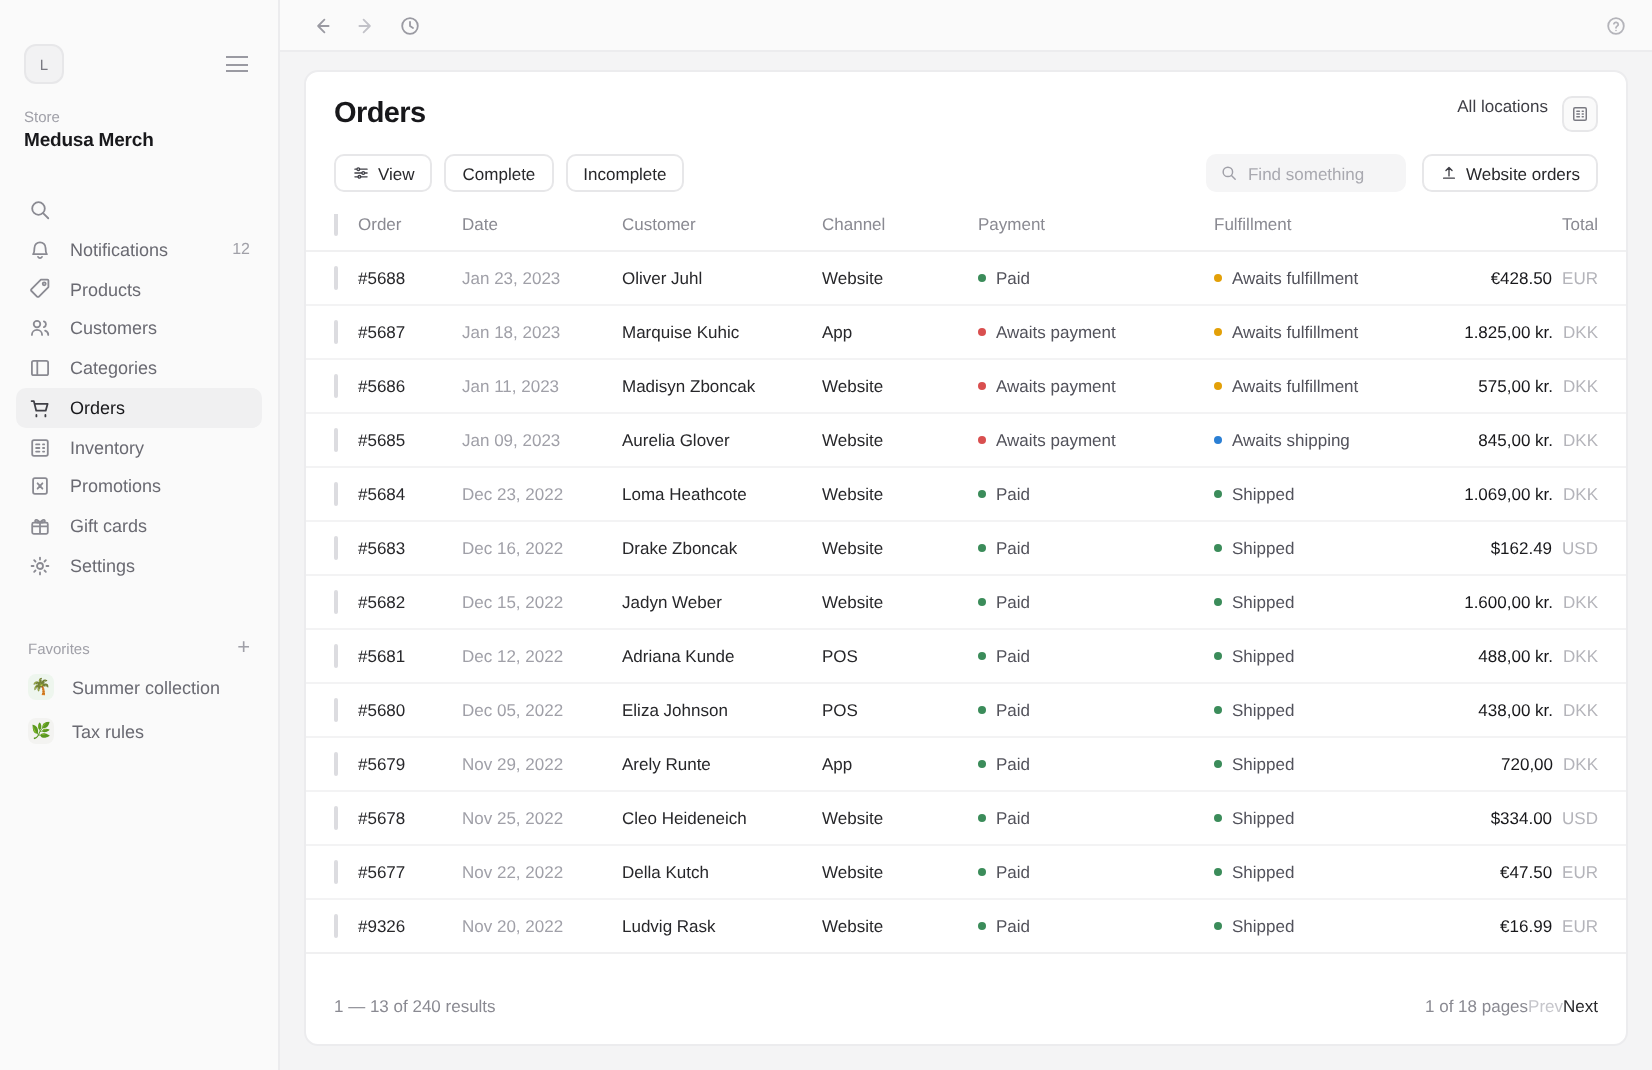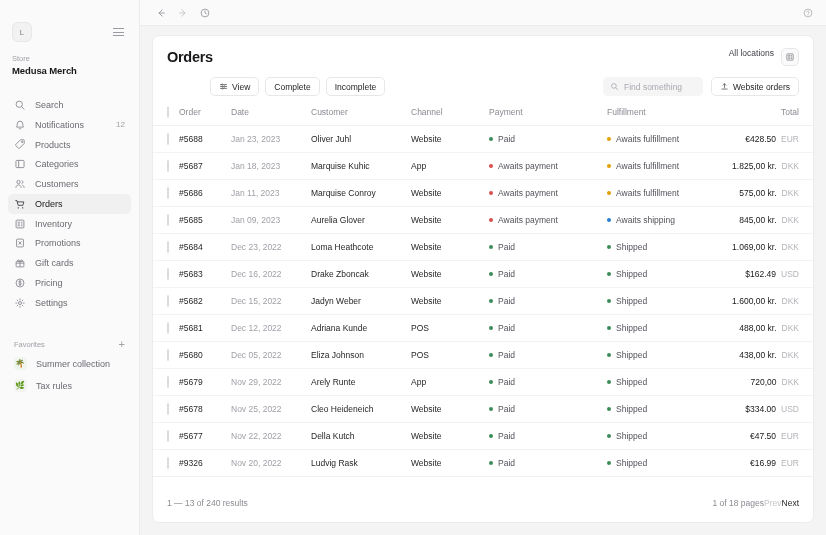--- a/index.html
+++ b/index.html
@@ -97,21 +97,21 @@
   .icon-btn {
     width: 18px; height: 18px; border: 1px solid #e7e7e9; border-radius: 5px;
     background: #fafafa; display: flex; align-items: center; justify-content: center; cursor: pointer;
   }
   .icon-btn svg { width: 10px; height: 10px; display: block; }
 
   .tool-row {
     display: flex; align-items: center; justify-content: space-between;
     padding: 11px 14px 11px 14px;
   }
-  .tool-left { display: flex; align-items: center; gap: 6px; margin-left: 43px; }
+  .tool-left { display: flex; align-items: center; gap: 6px; }
   .tool-right { display: flex; align-items: center; gap: 8px; }
   .pill {
     height: 19px; border: 1px solid #e7e7e9; border-radius: 5px; background: #fff;
     display: inline-flex; align-items: center; gap: 4px;
     padding: 0 8px; font-size: 8.5px; color: #27272a; cursor: pointer; white-space: nowrap;
   }
   .pill svg { width: 9px; height: 9px; display:block; }
   .search-box {
     height: 19px; width: 100px; border-radius: 5px; background: #f5f5f6;
     display: flex; align-items: center; gap: 5px; padding: 0 7px;
@@ -187,60 +187,59 @@
     </div>
 
     <nav class="nav">
       <div class="nav-item nav-row">
         <span class="ico">
             <svg viewBox="0 0 16 16" fill="none" stroke="#8a8a92" stroke-width="1.2">
               <circle cx="7" cy="7" r="4.2"></circle>
               <path d="M10.2 10.2 13.5 13.5" stroke-linecap="round"></path>
             </svg>
           </span>
-        <span class="nav-label">Search</span>
       </div>
       <div class="nav-item nav-row">
         <span class="ico">
             <svg viewBox="0 0 16 16" fill="none" stroke="#8a8a92" stroke-width="1.2">
               <path d="M4.3 6.6a3.7 3.7 0 0 1 7.4 0c0 3 .9 4.2.9 4.2H3.4s.9-1.2.9-4.2Z" stroke-linejoin="round"></path>
               <path d="M6.7 12.6a1.5 1.5 0 0 0 2.6 0" stroke-linecap="round"></path>
             </svg>
           </span>
         <span class="nav-label">Notifications</span>
         <span class="nav-badge">12</span>
       </div>
       <div class="nav-item nav-row">
         <span class="ico">
             <svg viewBox="0 0 16 16" fill="none" stroke="#8a8a92" stroke-width="1.2">
               <path d="M8.6 2.4H13a.6.6 0 0 1 .6.6v4.4L7.3 13.7a.9.9 0 0 1-1.3 0L2.3 10a.9.9 0 0 1 0-1.3L8.6 2.4Z" stroke-linejoin="round"></path>
               <circle cx="10.8" cy="5.2" r="1"></circle>
             </svg>
           </span>
         <span class="nav-label">Products</span>
-      </div>
-      <div class="nav-item nav-row">
-        <span class="ico">
-            <svg viewBox="0 0 16 16" fill="none" stroke="#8a8a92" stroke-width="1.2">
-              <rect x="2.6" y="3.2" width="10.8" height="9.6" rx="1.2"></rect>
-              <path d="M6.2 3.2v9.6"></path>
-            </svg>
-          </span>
-        <span class="nav-label">Categories</span>
       </div>
       <div class="nav-item nav-row">
         <span class="ico">
             <svg viewBox="0 0 16 16" fill="none" stroke="#8a8a92" stroke-width="1.2">
               <circle cx="6" cy="5.4" r="2.2"></circle>
               <path d="M2.6 12.6c0-2 1.5-3.3 3.4-3.3s3.4 1.3 3.4 3.3" stroke-linecap="round"></path>
               <path d="M10.6 3.6a2 2 0 0 1 0 3.8M11.4 9.7c1.3.4 2.1 1.5 2.1 2.9" stroke-linecap="round"></path>
             </svg>
           </span>
         <span class="nav-label">Customers</span>
       </div>
+      <div class="nav-item nav-row">
+        <span class="ico">
+            <svg viewBox="0 0 16 16" fill="none" stroke="#8a8a92" stroke-width="1.2">
+              <rect x="2.6" y="3.2" width="10.8" height="9.6" rx="1.2"></rect>
+              <path d="M6.2 3.2v9.6"></path>
+            </svg>
+          </span>
+        <span class="nav-label">Categories</span>
+      </div>
       <div class="nav-item nav-row active">
         <span class="ico">
             <svg viewBox="0 0 16 16" fill="none" stroke="#3f3f46" stroke-width="1.2">
               <path d="M2.4 3.4h1.5l1.6 6.4h6.3l1.3-4.6H4.4" stroke-linejoin="round" stroke-linecap="round"></path>
               <path d="M5.6 12.6v1M11.6 12.6v1" stroke-linecap="round"></path>
             </svg>
           </span>
         <span class="nav-label">Orders</span>
       </div>
       <div class="nav-item nav-row">
@@ -263,29 +262,20 @@
       </div>
       <div class="nav-item nav-row">
         <span class="ico">
             <svg viewBox="0 0 16 16" fill="none" stroke="#8a8a92" stroke-width="1.2">
               <rect x="2.8" y="5.8" width="10.4" height="7.4" rx="1"></rect>
               <path d="M2.8 8.2h10.4M8 5.8v7.4"></path>
               <path d="M8 5.8C7 4 5.2 3.4 4.8 4.4c-.4 1 1.2 1.4 3.2 1.4Zm0 0c1-1.8 2.8-2.4 3.2-1.4.4 1-1.2 1.4-3.2 1.4Z" stroke-linejoin="round"></path>
             </svg>
           </span>
         <span class="nav-label">Gift cards</span>
-      </div>
-      <div class="nav-item nav-row">
-        <span class="ico">
-            <svg viewBox="0 0 16 16" fill="none" stroke="#8a8a92" stroke-width="1.2">
-              <circle cx="8" cy="8" r="5.3"></circle>
-              <path d="M9.6 6.3c-.4-.6-1-.9-1.7-.9-.9 0-1.5.5-1.5 1.1 0 1.8 3.4.8 3.4 2.6 0 .7-.7 1.2-1.7 1.2-.8 0-1.5-.3-1.9-1M8 4.4v7.2" stroke-linecap="round"></path>
-            </svg>
-          </span>
-        <span class="nav-label">Pricing</span>
       </div>
       <div class="nav-item nav-row">
         <span class="ico">
             <svg viewBox="0 0 16 16" fill="none" stroke="#8a8a92" stroke-width="1.2">
               <circle cx="8" cy="8" r="2"></circle>
               <path d="M8 2.4v1.3M8 12.3v1.3M13.6 8h-1.3M3.7 8H2.4M11.9 4.1l-.9.9M5 11l-.9.9M11.9 11.9l-.9-.9M5 5l-.9-.9" stroke-linecap="round"></path>
             </svg>
           </span>
         <span class="nav-label">Settings</span>
       </div>
@@ -434,21 +424,21 @@
                   <td class="col-ful"><span class="status">
                       <span class="dot" style="background:#e3a008"></span>
                       <span>Awaits fulfillment</span>
                     </span></td>
                   <td class="col-total"><span class="total-amt">1.825,00 kr.</span><span class="total-cur">DKK</span></td>
                 </tr>
                 <tr>
                   <td class="col-chk"><span class="chk"></span></td>
                   <td class="col-order t-order">#5686</td>
                   <td class="col-date t-date">Jan 11, 2023</td>
-                  <td class="col-cust t-cust">Marquise Conroy</td>
+                  <td class="col-cust t-cust">Madisyn Zboncak</td>
                   <td class="col-chan t-chan">Website</td>
                   <td class="col-pay"><span class="status">
                       <span class="dot" style="background:#d94f4f"></span>
                       <span>Awaits payment</span>
                     </span></td>
                   <td class="col-ful"><span class="status">
                       <span class="dot" style="background:#e3a008"></span>
                       <span>Awaits fulfillment</span>
                     </span></td>
                   <td class="col-total"><span class="total-amt">575,00 kr.</span><span class="total-cur">DKK</span></td>

